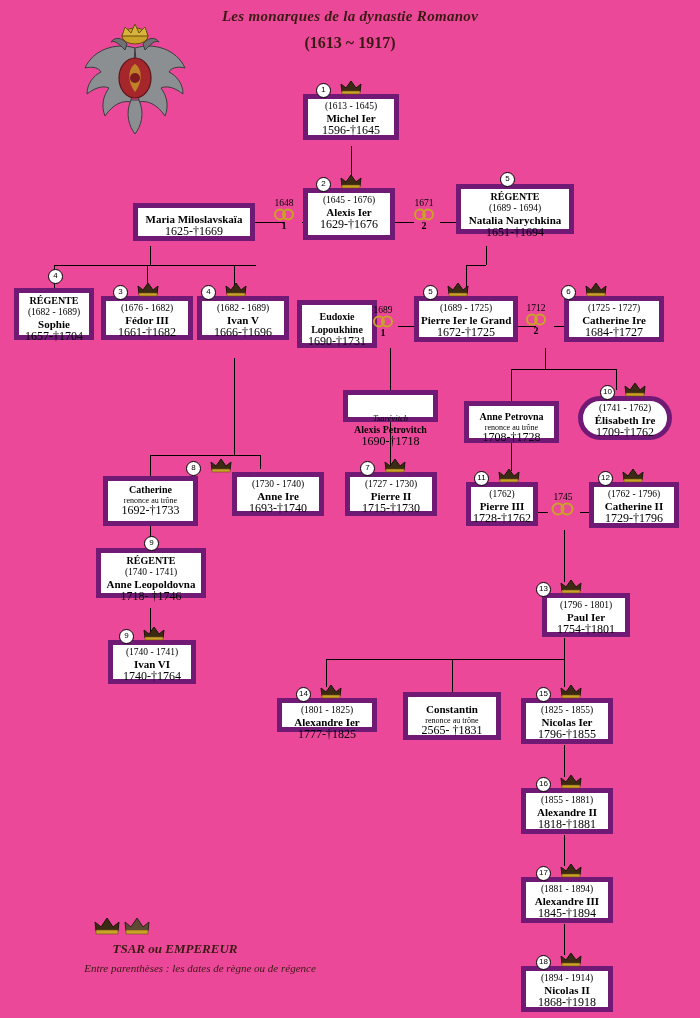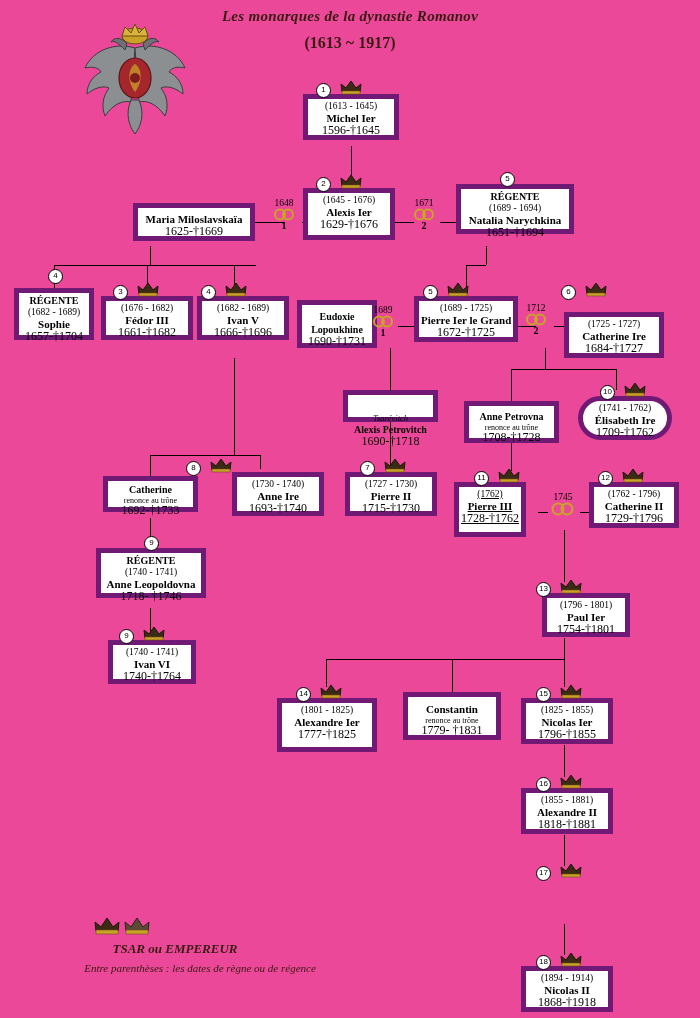--- a/index.html
+++ b/index.html
@@ -382,21 +382,21 @@
         </svg>
     </div>
     <div class="num">2</div>
   </div>
 
   <div class="badge" style="left:561px; top:285px;">6</div>
   <svg class="crown" style="left:585px; top:281px;" viewBox="0 0 22 16">
       <path d="M2 13 L1 5 L6 9 L11 2 L16 9 L21 5 L20 13 Z" fill="#3b2a14" stroke="#1d1408"></path>
       <rect x="2" y="12" width="18" height="3" fill="#c9a227" stroke="#6b4b12" stroke-width="0.6"></rect>
     </svg>
-  <div class="node" style="left:564px; top:296px; width:100px; height:46px;margin-top:16px;">
+  <div class="node" style="left:564px; top:296px; width:100px; height:46px;">
     <div class="reign">(1725 - 1727)</div>
     <div class="name">Catherine Ire</div>
     <div class="dates">1684-†1727</div>
   </div>
 
   <div class="node" style="left:343px; top:390px; width:95px; height:32px; padding-top:18px;">
     <div class="tsarevitch">Tsarévitch</div>
     <div class="name small">Alexis Petrovitch</div>
     <div class="dates">1690-†1718</div>
   </div>
@@ -411,21 +411,21 @@
   <svg class="crown" style="left:624px; top:381px;" viewBox="0 0 22 16">
       <path d="M2 13 L1 5 L6 9 L11 2 L16 9 L21 5 L20 13 Z" fill="#3b2a14" stroke="#1d1408"></path>
       <rect x="2" y="12" width="18" height="3" fill="#c9a227" stroke="#6b4b12" stroke-width="0.6"></rect>
     </svg>
   <div class="node" style="left:578px; top:396px; width:94px; height:44px;border-radius:22px;">
     <div class="reign">(1741 - 1762)</div>
     <div class="name">Élisabeth Ire</div>
     <div class="dates">1709-†1762</div>
   </div>
 
-  <div class="node" style="left:103px; top:476px; width:95px; height:36px; ">
+  <div class="node" style="left:103px; top:476px; width:95px; height:50px; ">
     <div class="name small">Catherine</div>
     <div class="renonce">renonce au trône</div>
     <div class="dates">1692-†1733</div>
   </div>
 
   <div class="badge" style="left:186px; top:461px;">8</div>
   <svg class="crown" style="left:210px; top:457px;" viewBox="0 0 22 16">
       <path d="M2 13 L1 5 L6 9 L11 2 L16 9 L21 5 L20 13 Z" fill="#3b2a14" stroke="#1d1408"></path>
       <rect x="2" y="12" width="18" height="3" fill="#c9a227" stroke="#6b4b12" stroke-width="0.6"></rect>
     </svg>
@@ -445,21 +445,21 @@
     <div class="reign">(1727 - 1730)</div>
     <div class="name">Pierre II</div>
     <div class="dates">1715-†1730</div>
   </div>
 
   <div class="badge" style="left:474px; top:471px;">11</div>
   <svg class="crown" style="left:498px; top:467px;" viewBox="0 0 22 16">
       <path d="M2 13 L1 5 L6 9 L11 2 L16 9 L21 5 L20 13 Z" fill="#3b2a14" stroke="#1d1408"></path>
       <rect x="2" y="12" width="18" height="3" fill="#c9a227" stroke="#6b4b12" stroke-width="0.6"></rect>
     </svg>
-  <div class="node" style="left:454px; top:482px; width:72px; height:55px;text-decoration:underline;">
+  <div class="node" style="left:466px; top:482px; width:72px; height:44px;">
     <div class="reign">(1762)</div>
     <div class="name">Pierre III</div>
     <div class="dates">1728-†1762</div>
   </div>
 
   <div class="rings" style="left:545px; top:492px; width:36px;">
     <div class="yr">1745</div>
     <div class="ringimg">
       <svg width="32" height="14" viewBox="0 0 32 14">
           <circle cx="11" cy="7" r="5.5" fill="none" stroke="#c9a227" stroke-width="2"></circle>
@@ -507,30 +507,30 @@
     <div class="reign">(1796 - 1801)</div>
     <div class="name">Paul Ier</div>
     <div class="dates">1754-†1801</div>
   </div>
 
   <div class="badge" style="left:296px; top:687px;">14</div>
   <svg class="crown" style="left:320px; top:683px;" viewBox="0 0 22 16">
       <path d="M2 13 L1 5 L6 9 L11 2 L16 9 L21 5 L20 13 Z" fill="#3b2a14" stroke="#1d1408"></path>
       <rect x="2" y="12" width="18" height="3" fill="#c9a227" stroke="#6b4b12" stroke-width="0.6"></rect>
     </svg>
-  <div class="node" style="left:277px; top:698px; width:100px; height:54px;">
+  <div class="node" style="left:277px; top:698px; width:100px; height:34px;">
     <div class="reign">(1801 - 1825)</div>
     <div class="name">Alexandre Ier</div>
     <div class="dates">1777-†1825</div>
   </div>
 
   <div class="node" style="left:403px; top:692px; width:98px; height:48px; padding-top:6px;">
     <div class="name">Constantin</div>
     <div class="renonce">renonce au trône</div>
-    <div class="dates">1779- †1831</div>
+    <div class="dates">2565- †1831</div>
   </div>
 
   <div class="badge" style="left:536px; top:687px;">15</div>
   <svg class="crown" style="left:560px; top:683px;" viewBox="0 0 22 16">
       <path d="M2 13 L1 5 L6 9 L11 2 L16 9 L21 5 L20 13 Z" fill="#3b2a14" stroke="#1d1408"></path>
       <rect x="2" y="12" width="18" height="3" fill="#c9a227" stroke="#6b4b12" stroke-width="0.6"></rect>
     </svg>
   <div class="node" style="left:521px; top:698px; width:92px; height:46px;">
     <div class="reign">(1825 - 1855)</div>
     <div class="name">Nicolas Ier</div>
@@ -546,20 +546,25 @@
     <div class="reign">(1855 - 1881)</div>
     <div class="name">Alexandre II</div>
     <div class="dates">1818-†1881</div>
   </div>
 
   <div class="badge" style="left:536px; top:866px;">17</div>
   <svg class="crown" style="left:560px; top:862px;" viewBox="0 0 22 16">
       <path d="M2 13 L1 5 L6 9 L11 2 L16 9 L21 5 L20 13 Z" fill="#3b2a14" stroke="#1d1408"></path>
       <rect x="2" y="12" width="18" height="3" fill="#c9a227" stroke="#6b4b12" stroke-width="0.6"></rect>
     </svg>
+  <div class="node" style="left:521px; top:877px; width:92px; height:46px;">
+    <div class="reign">(1881 - 1894)</div>
+    <div class="name">Alexandre III</div>
+    <div class="dates">1845-†1894</div>
+  </div>
 
   <div class="badge" style="left:536px; top:955px;">18</div>
   <svg class="crown" style="left:560px; top:951px;" viewBox="0 0 22 16">
       <path d="M2 13 L1 5 L6 9 L11 2 L16 9 L21 5 L20 13 Z" fill="#3b2a14" stroke="#1d1408"></path>
       <rect x="2" y="12" width="18" height="3" fill="#c9a227" stroke="#6b4b12" stroke-width="0.6"></rect>
     </svg>
   <div class="node" style="left:521px; top:966px; width:92px; height:46px;">
     <div class="reign">(1894 - 1914)</div>
     <div class="name">Nicolas II</div>
     <div class="dates">1868-†1918</div>

